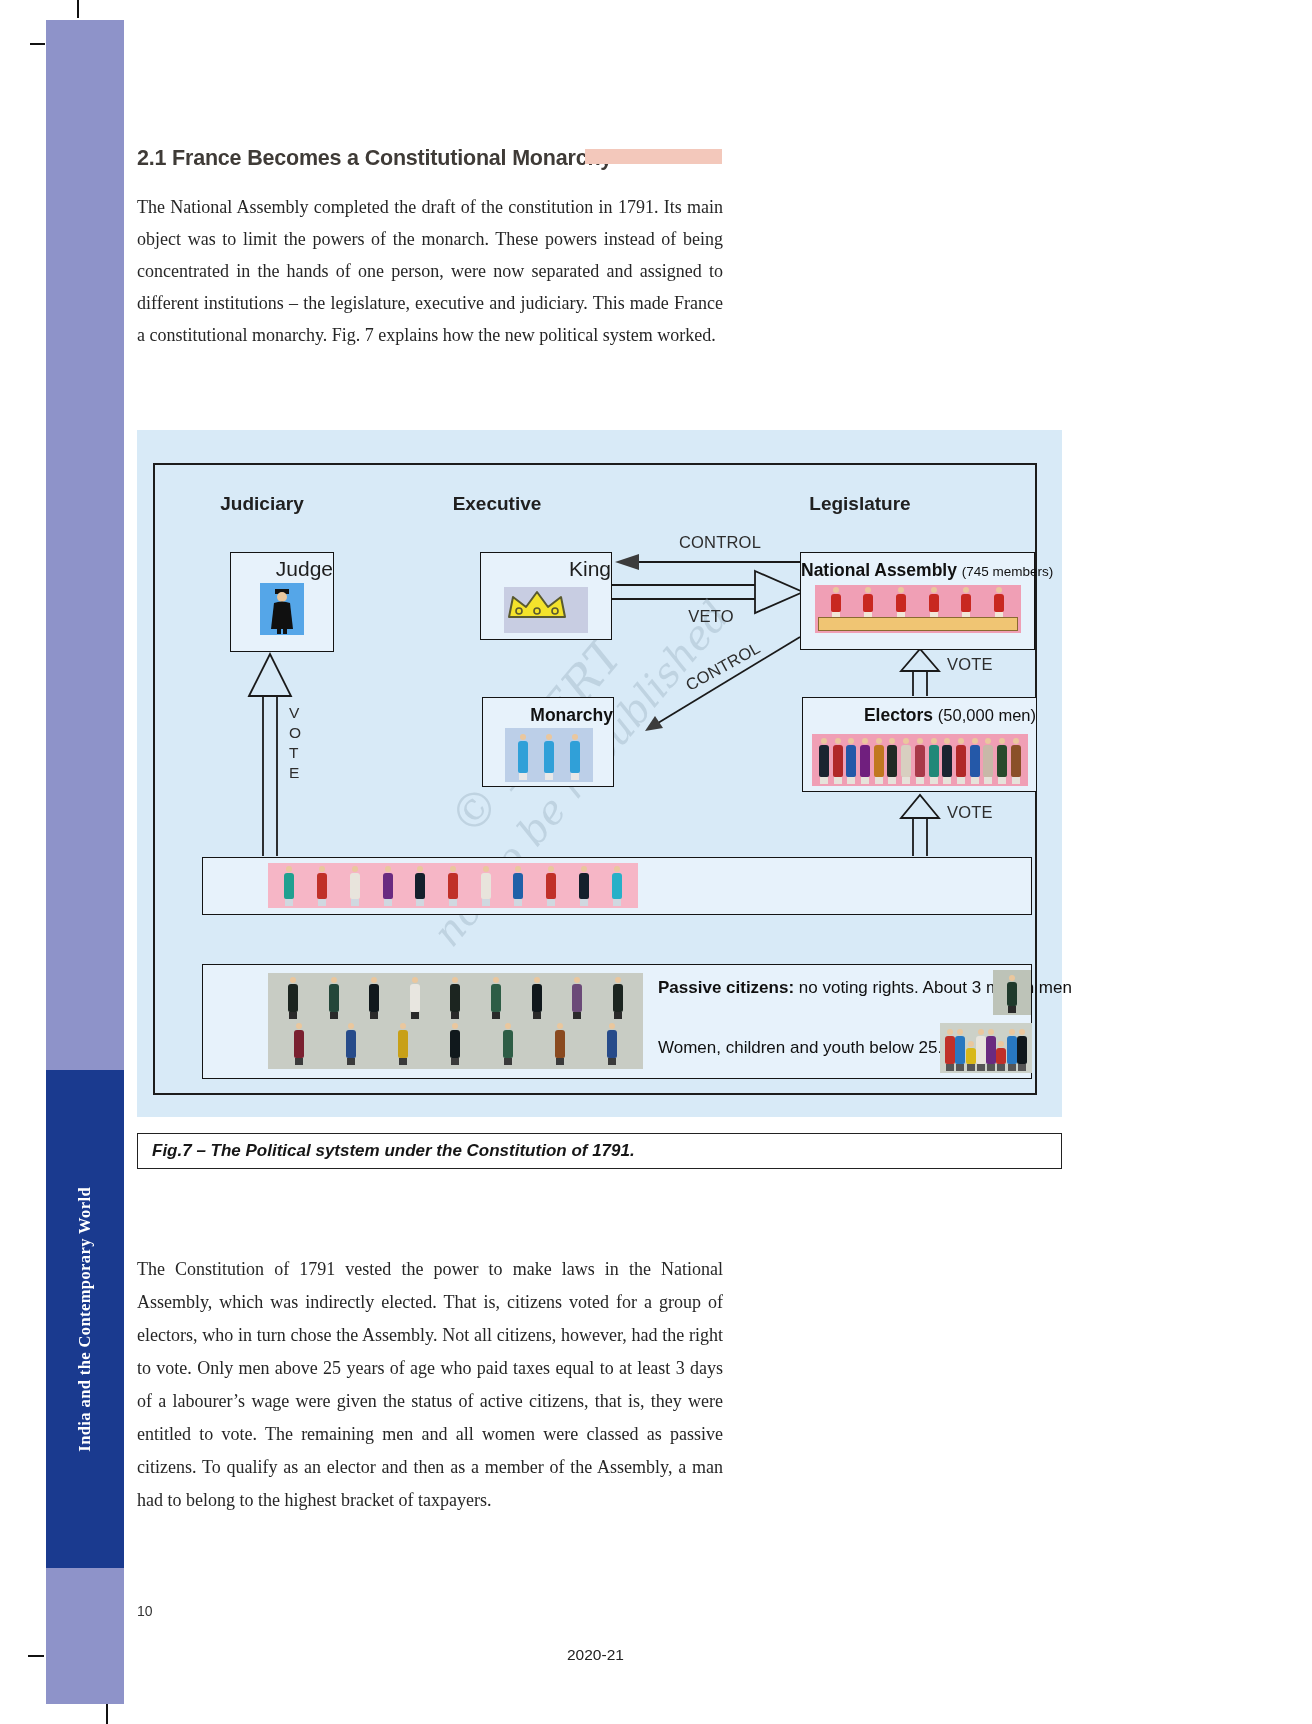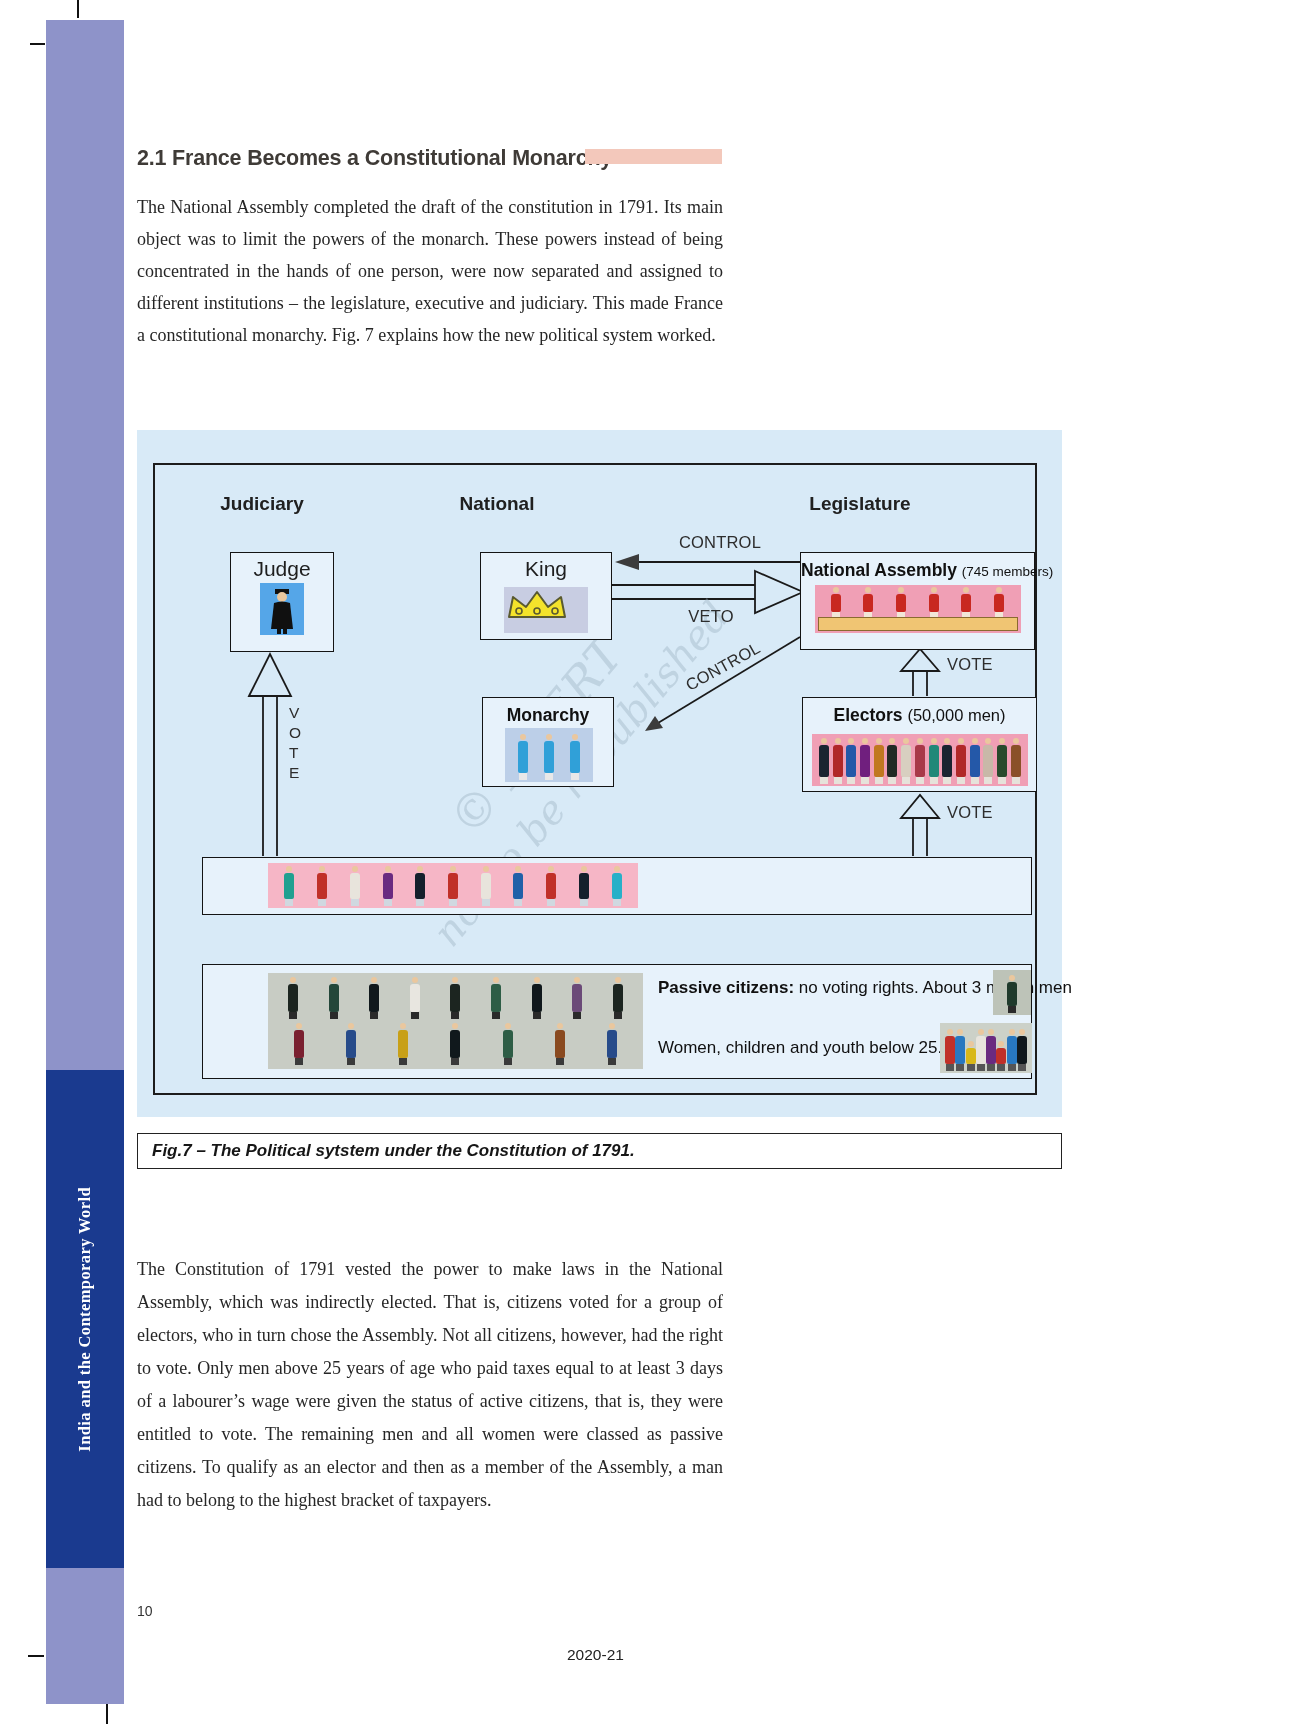--- a/index.html
+++ b/index.html
@@ -27,21 +27,21 @@
   .para{position:absolute;left:137px;width:586px;font-family:"Liberation Serif",serif;
         font-size:18px;line-height:32px;color:#262626;text-align:justify}
   .para1{top:191px}
   .para2{top:1253px;line-height:33px}
 
   
   .panel{position:absolute;left:137px;top:430px;width:925px;height:687px;background:var(--diagbg)}
   .inner{position:absolute;left:16px;top:33px;width:884px;height:632px;border:2px solid var(--ink)}
   .inner svg{position:absolute;left:0;top:0;pointer-events:none}
   .colhead{position:absolute;font-size:19px;font-weight:700;color:#202020;text-align:center}
-  .node{position:absolute;border:1.6px solid #141414;background:var(--boxbg);text-align:center;z-index:2}
+  .node{position:absolute;border:1.6px solid #141414;background:var(--boxbg);text-align:right;z-index:2}
   .node-title{font-size:21px;color:#1e1e1e;margin-top:4px}
   .node-title-b{font-size:17.5px;font-weight:700;color:#111;margin-top:7px;white-space:nowrap}
   .node-sub{font-weight:400;font-size:13.5px}
   .node-sub-lg{font-weight:400;font-size:16.5px}
   .row{position:absolute;border:1.6px solid #141414;background:var(--boxbg);z-index:2}
   .rowtext{position:absolute;font-size:17px;color:#101010;line-height:21px}
   .rowtext b{font-weight:700}
   .nowrap{white-space:nowrap}
 
   
@@ -136,21 +136,21 @@
         <line x1="122" y1="391" x2="122" y2="231" stroke="#1a1a1a" stroke-width="1.8"></line>
         <polygon points="94,231 115,189 136,231" fill="none" stroke="#1a1a1a" stroke-width="1.8"></polygon>
       </svg>
 
       <div class="watermark">
         <div class="wm1">© NCERT</div>
         <div class="wm2">not to be republished</div>
       </div>
 
       <div class="colhead" style="left:48px;top:28px;width:118px">Judiciary</div>
-      <div class="colhead" style="left:284px;top:28px;width:116px">National</div>
+      <div class="colhead" style="left:284px;top:28px;width:116px">Executive</div>
       <div class="colhead" style="left:645px;top:28px;width:120px">Legislature</div>
 
       <div class="node" style="left:75px;top:87px;width:104px;height:100px">
         <div class="node-title">Judge</div>
         <div class="judge-patch">
           <svg width="44" height="52" viewBox="0 0 44 52">
             <rect x="15" y="6" width="14" height="5" fill="#101010"></rect>
             <circle cx="22" cy="14" r="5" fill="#eac79e"></circle>
             <path d="M14,20 Q22,17 30,20 L33,46 L11,46 Z" fill="#101010"></path>
             <rect x="17" y="46" width="4" height="5" fill="#101010"></rect>

